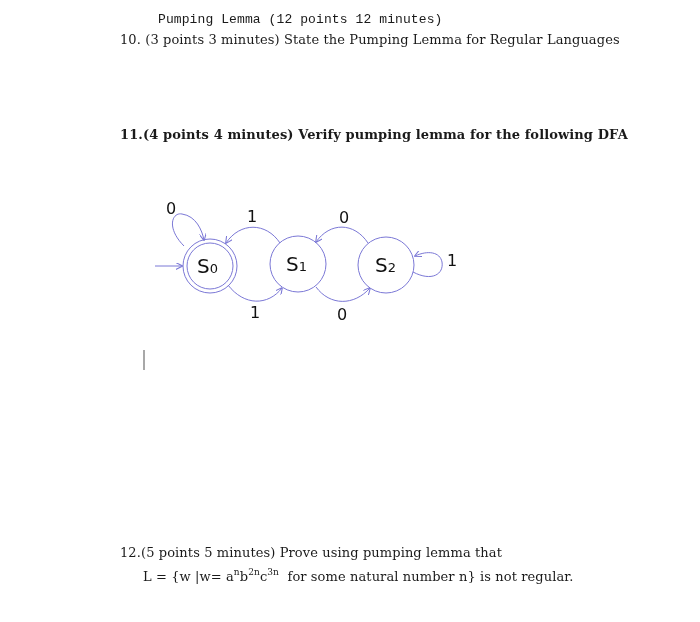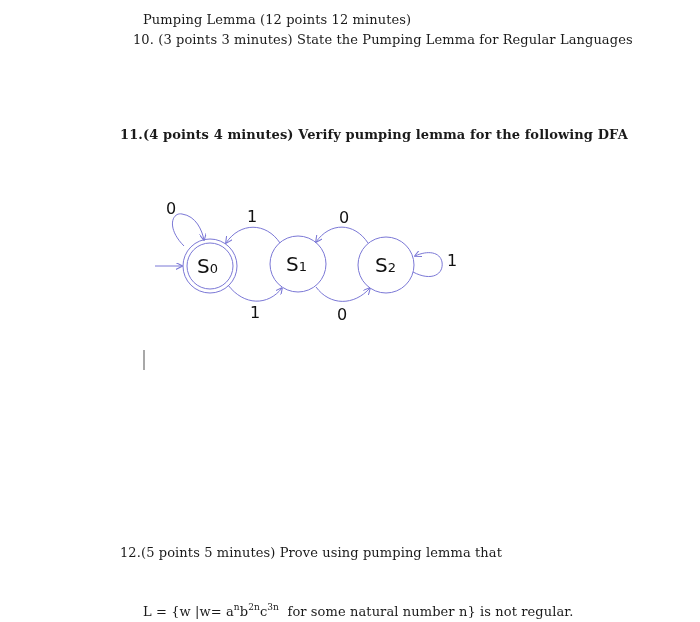--- a/index.html
+++ b/index.html
@@ -6,23 +6,23 @@
     body { width: 700px; height: 622px; position: relative; overflow: hidden;
            font-family: "DejaVu Serif", "Liberation Serif", serif; color: #1a1a1a; }
     .line { position: absolute; font-size: 13px; white-space: nowrap; letter-spacing: 0.1px; }
     .cursor { position: absolute; left: 143px; top: 350px; width: 2px; height: 20px; background: #a8a8a8; }
     sup { font-size: 9px; vertical-align: 6px; line-height: 0; }
     svg text { font-family: "DejaVu Sans", "Liberation Sans", sans-serif; }
   </style>
 </head>
 <body>
 
-<div class="line" style="left:143px; top:12px;">Pumping Lemma (12 points 12 minutes)</div>
+<div class="line" style="left:158px; top:12px;font-family:Liberation Mono, monospace;">Pumping Lemma (12 points 12 minutes)</div>
 
-<div class="line" style="left:120px; top:32px;margin-left:13px;">
+<div class="line" style="left:120px; top:32px;">
   <span>10.</span>
   <span>(3 points 3 minutes)</span>
   <span>State the Pumping Lemma for Regular Languages</span>
 </div>
 
 <div class="line" style="left:120px; top:127px;font-weight:bold;">
   <span>11.</span><span>(4 points 4 minutes)</span>
   <span>Verify pumping lemma for the following DFA</span>
 </div>
 
@@ -68,15 +68,15 @@
   </g>
 </svg>
 
 <div class="cursor"></div>
 
 <div class="line" style="left:120px; top:545px;text-align:right;">
   <span>12.</span><span>(5 points 5 minutes)</span>
   <span>Prove using pumping lemma that</span>
 </div>
 
-<div class="line" style="left:143px; top:569px;margin-top:35px;">
+<div class="line" style="left:143px; top:569px;">
   <span>L = {w |w= a</span><sup>n</sup><span>b</span><sup>2n</sup><span>c</span><sup>3n</sup>&nbsp;<span> for some natural number n} is not regular.</span>
 </div>
 
 </body></html>

